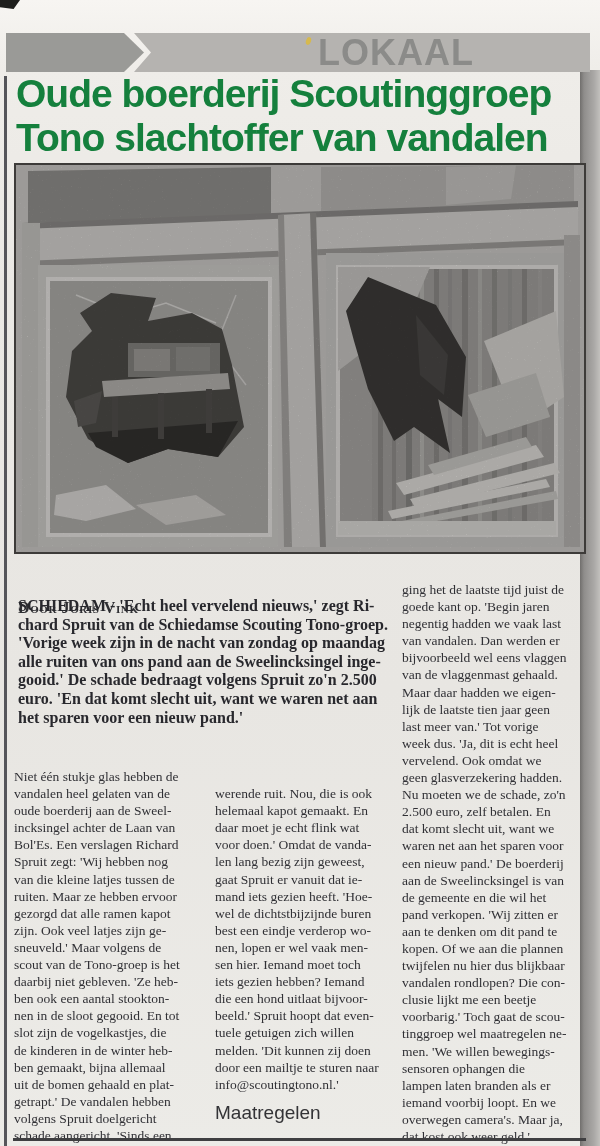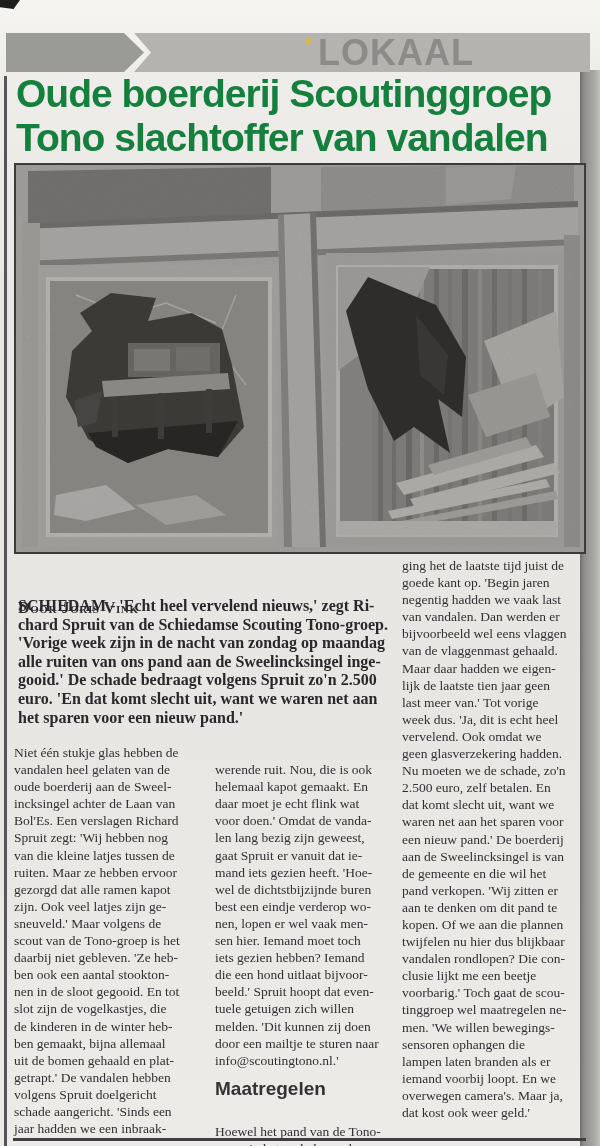--- a/index.html
+++ b/index.html
@@ -52,26 +52,27 @@
     font-variant:small-caps;letter-spacing:0.6px;font-weight:600;
   }
   .lead{
     position:absolute;left:18px;top:597px;width:376px;
     font-weight:bold;font-size:16px;line-height:18.6px;color:#28282d;
     white-space:pre-line;
   }
   .bodycol{
     position:absolute;width:184px;font-size:13.5px;line-height:17.1px;color:#303035;
     white-space:pre-line;
+    margin-top:24px;
   }
   .col1{left:14px;top:744px;}
   .col2{left:215px;top:744px;}
   .col3{left:402px;top:557px;width:180px;}
   .subhead{
-    font-family:"Liberation Sans",sans-serif;font-weight:bold;font-size:19px;
+    font-family:"Liberation Sans",sans-serif;font-weight:normal;font-size:19px;
     color:#333336;margin:9px 0 6px 0;line-height:22px;
   }
 </style>
 </head>
 <body>
 
 <div class="corner-mark"></div>
 <div class="edge-strip"></div>
 <div class="left-rule"></div>
 

